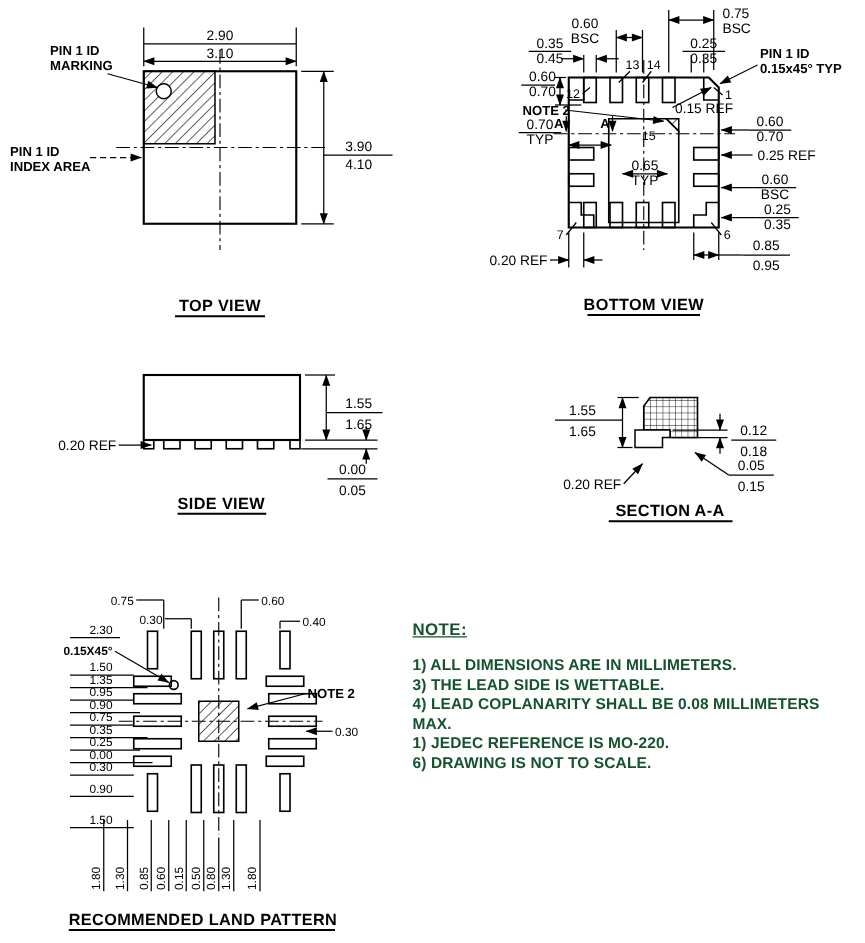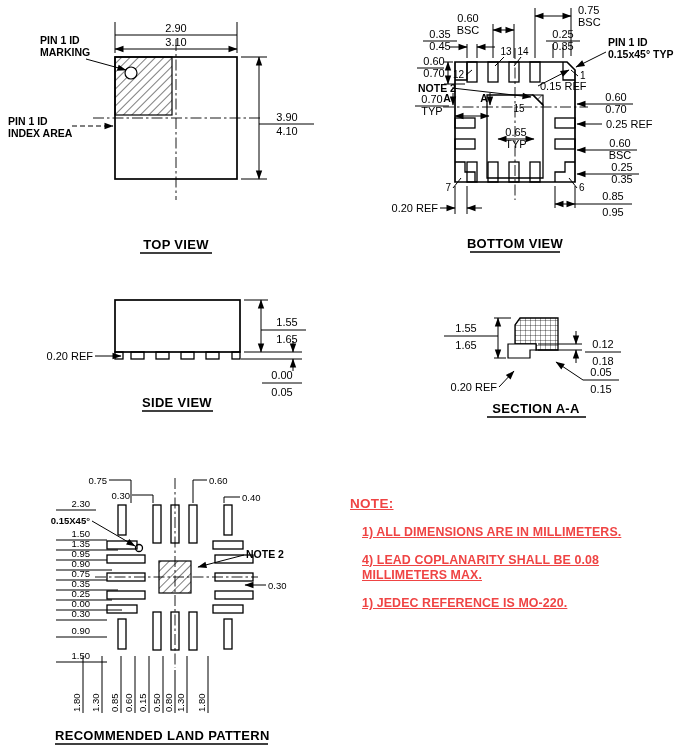--- a/index.html
+++ b/index.html
@@ -14,23 +14,23 @@
   .t{font-size:13px;font-weight:bold;letter-spacing:.3px;}
   .o{fill:none;stroke:#000;stroke-width:1.7;}
   .o2{fill:none;stroke:#000;stroke-width:1.3;}
   .e{fill:none;stroke:#000;stroke-width:1;}
   .cl{fill:none;stroke:#000;stroke-width:.9;stroke-dasharray:11 3 2.5 3;}
   .dash{stroke-dasharray:5 3;}
   .u{stroke:#000;stroke-width:1.5;}
   .h{fill:url(#hatch);stroke:#000;stroke-width:1.2;}
   .xh{fill:url(#xhatch);stroke:#000;stroke-width:1.3;}
   .w{fill:#fff;stroke:#000;stroke-width:1.2;}
-  .notes{position:absolute;left:350px;top:496px;width:332px;color:#ef4444;font-family:"Liberation Sans",sans-serif;font-weight:bold;}
+  .notes{position:absolute;left:330px;top:496px;width:332px;color:#14532d;font-family:"Liberation Sans",sans-serif;font-weight:bold;}
   .notes-title{font-size:13.5px;text-decoration:underline;margin:0 0 14px 0;letter-spacing:.3px;}
-  .notes p{font-size:12.4px;line-height:15.6px;margin:12px;letter-spacing:.1px;text-decoration:underline;}
+  .notes p{font-size:12.4px;line-height:15.6px;margin:0;letter-spacing:.1px;}
 </style>
 </head>
 <body>
 
 <svg width="692" height="754" viewBox="0 0 692 754">
   <defs>
     <pattern id="hatch" width="6" height="6" patternUnits="userSpaceOnUse" patternTransform="rotate(45)">
       <line x1="0" y1="0" x2="0" y2="6" stroke="#000" stroke-width="1"></line>
     </pattern>
     <pattern id="xhatch" width="5" height="5" patternUnits="userSpaceOnUse">
@@ -342,15 +342,17 @@
     <text transform="rotate(-90 184 712)" x="184" y="712" class="d2">1.30</text>
     <text transform="rotate(-90 205 712)" x="205" y="712" class="d2">1.80</text>
     <text x="55" y="740" class="t">RECOMMENDED LAND PATTERN</text>
     <line x1="55" y1="744" x2="268" y2="744" class="u"></line>
   </g>
 </svg>
 
 <div class="notes">
   <div class="notes-title">NOTE:</div>
   <p>1) ALL DIMENSIONS ARE IN MILLIMETERS.</p>
+  <p>3) THE LEAD SIDE IS WETTABLE.</p>
   <p>4) LEAD COPLANARITY SHALL BE 0.08 MILLIMETERS MAX.</p>
   <p>1) JEDEC REFERENCE IS MO-220.</p>
+  <p>6) DRAWING IS NOT TO SCALE.</p>
 </div>
 
 </body></html>

